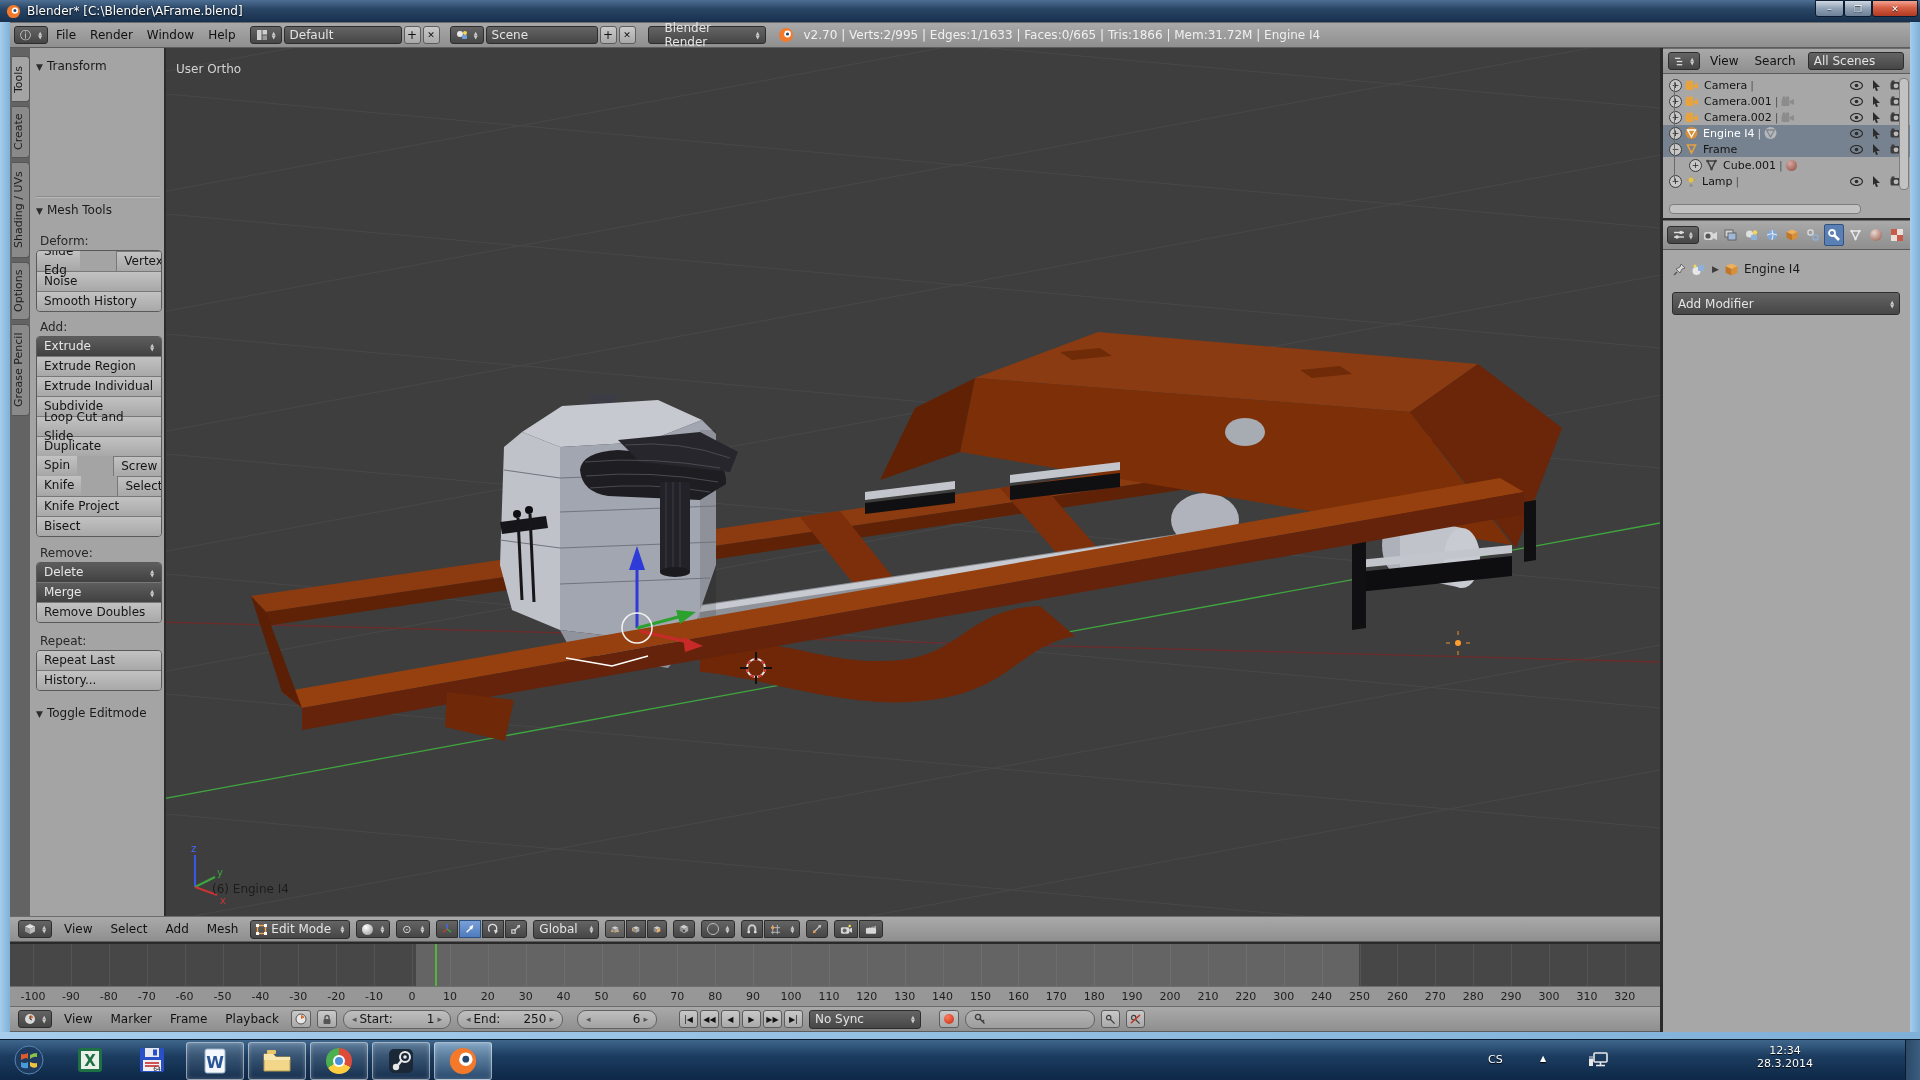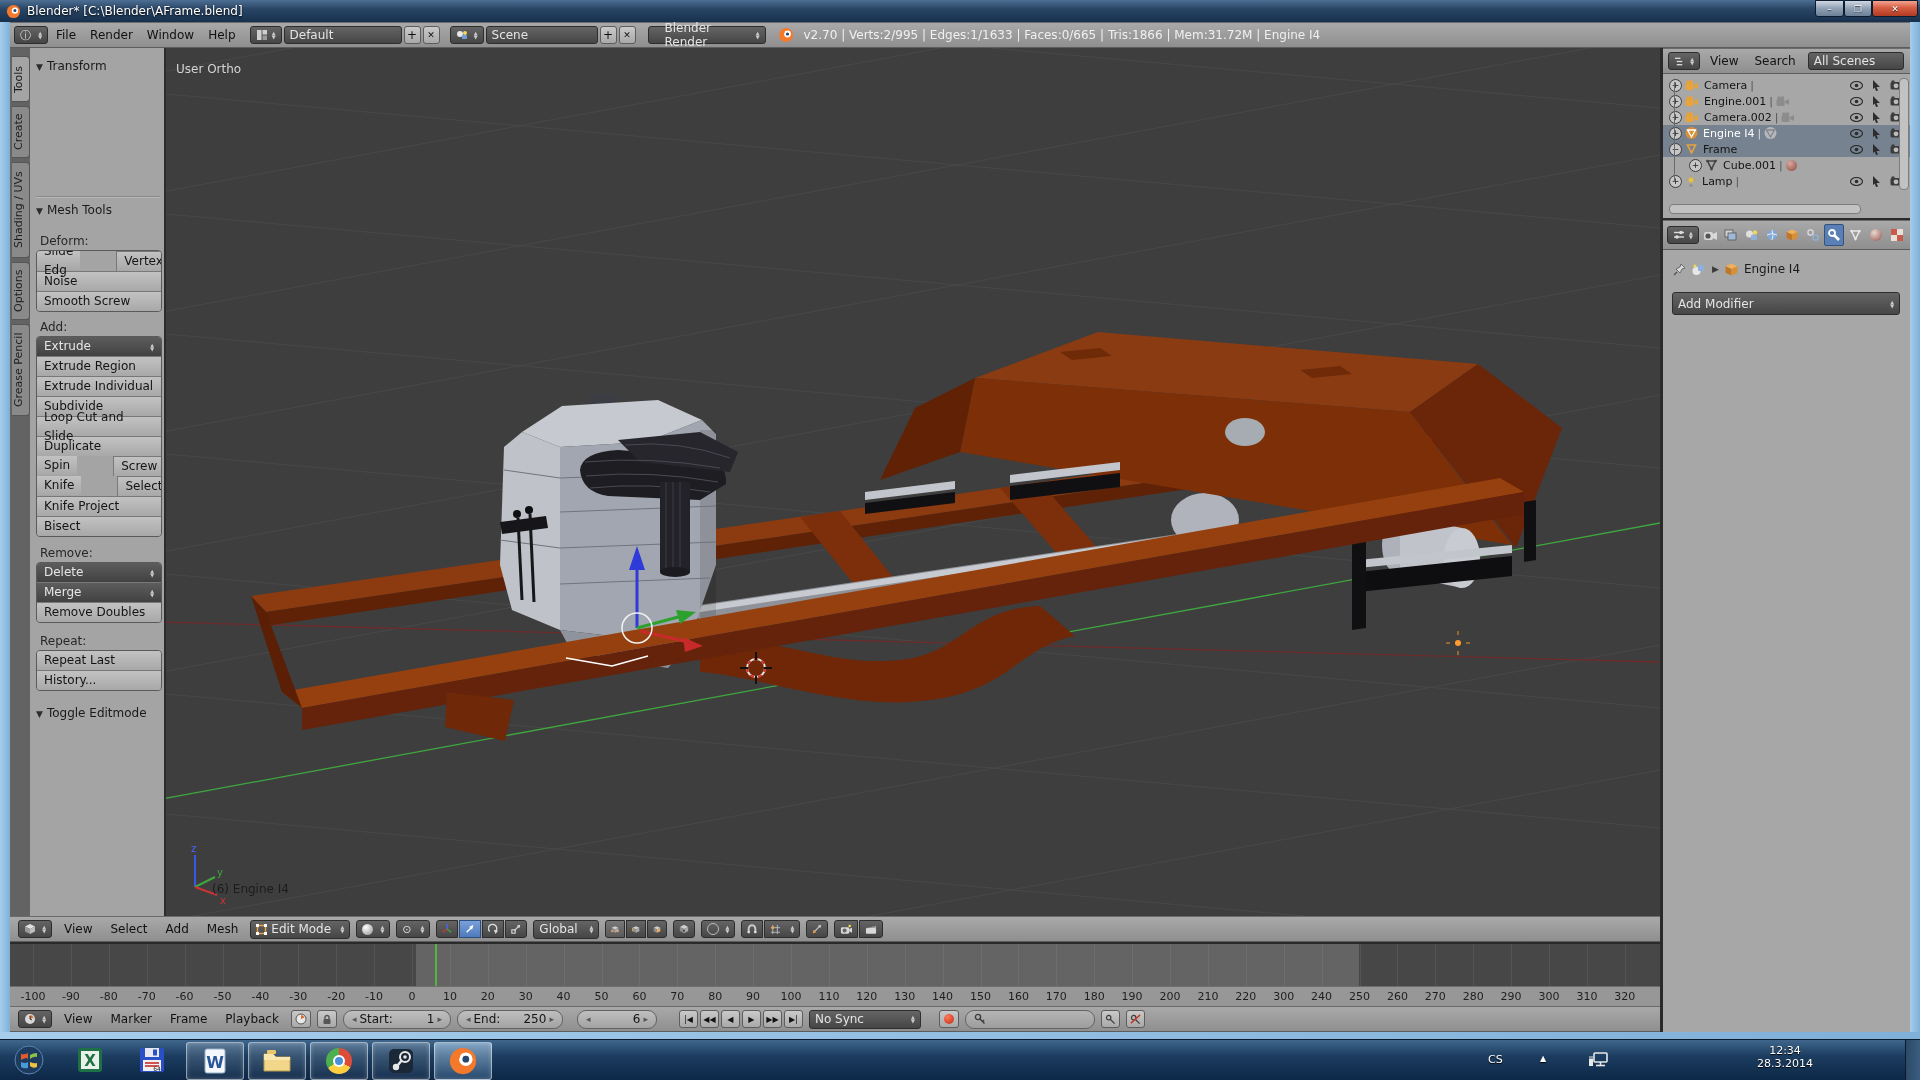--- a/index.html
+++ b/index.html
@@ -311,21 +311,21 @@
     <div class="ph" style="top:11px;"><span class="tri">▼</span><span>Transform</span></div>
     <div class="sep" style="top:148px;"></div>
     <div class="ph" style="top:155px;"><span class="tri">▼</span><span>Mesh Tools</span></div>
     <div class="slabel" style="top:186px;">Deform:</div>
     <div class="tstack" style="top:202px;">
       <div class="tpair">
         <div class="tbtn">Slide Edg</div>
         <div class="tbtn">Vertex</div>
       </div>
       <div class="tbtn">Noise</div>
-      <div class="tbtn">Smooth Screw</div>
+      <div class="tbtn">Smooth History</div>
     </div>
     <div class="slabel" style="top:272px;">Add:</div>
     <div class="tstack" style="top:288px;">
       <div class="tbtn dark">
           <span>Extrude</span>
           <span class="ud">▲<br>▼</span>
         </div>
       <div class="tbtn">Extrude Region</div>
       <div class="tbtn">Extrude Individual</div>
       <div class="tbtn">Subdivide</div>
@@ -732,21 +732,21 @@
       </div>
     </div>
     <div class="orow" style="top:45px;">
       <span class="expand">+</span>
       <svg width="14" height="11" viewBox="0 0 14 11">
           <rect x="0.5" y="3" width="8" height="7" rx="1.5" fill="#e8a33c"></rect>
           <circle cx="3" cy="2" r="1.8" fill="#e8a33c"></circle>
           <circle cx="6.5" cy="2" r="1.8" fill="#e8a33c"></circle>
           <polygon points="9,5 13,3 13,9 9,7" fill="#e8a33c"></polygon>
         </svg>
-      <span class="nm">Engine.001</span>
+      <span class="nm">Camera.001</span>
       <span style="color:#555;">|</span>
       <svg width="14" height="11" viewBox="0 0 14 11" style="opacity:.55">
           <rect x="0.5" y="3" width="8" height="7" rx="1.5" fill="#777"></rect>
           <circle cx="3" cy="2" r="1.8" fill="#777"></circle>
           <circle cx="6.5" cy="2" r="1.8" fill="#777"></circle>
           <polygon points="9,5 13,3 13,9 9,7" fill="#777"></polygon>
         </svg>
       <div class="ocols">
         <svg width="13" height="9" viewBox="0 0 13 9">
             <ellipse cx="6.5" cy="4.5" rx="6" ry="4" fill="none" stroke="#2c2c2c" stroke-width="1.2"></ellipse>

